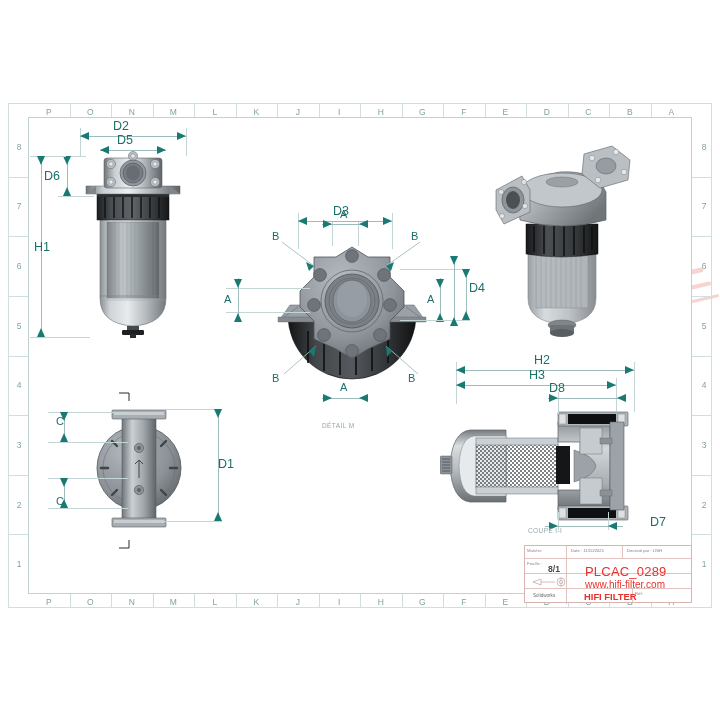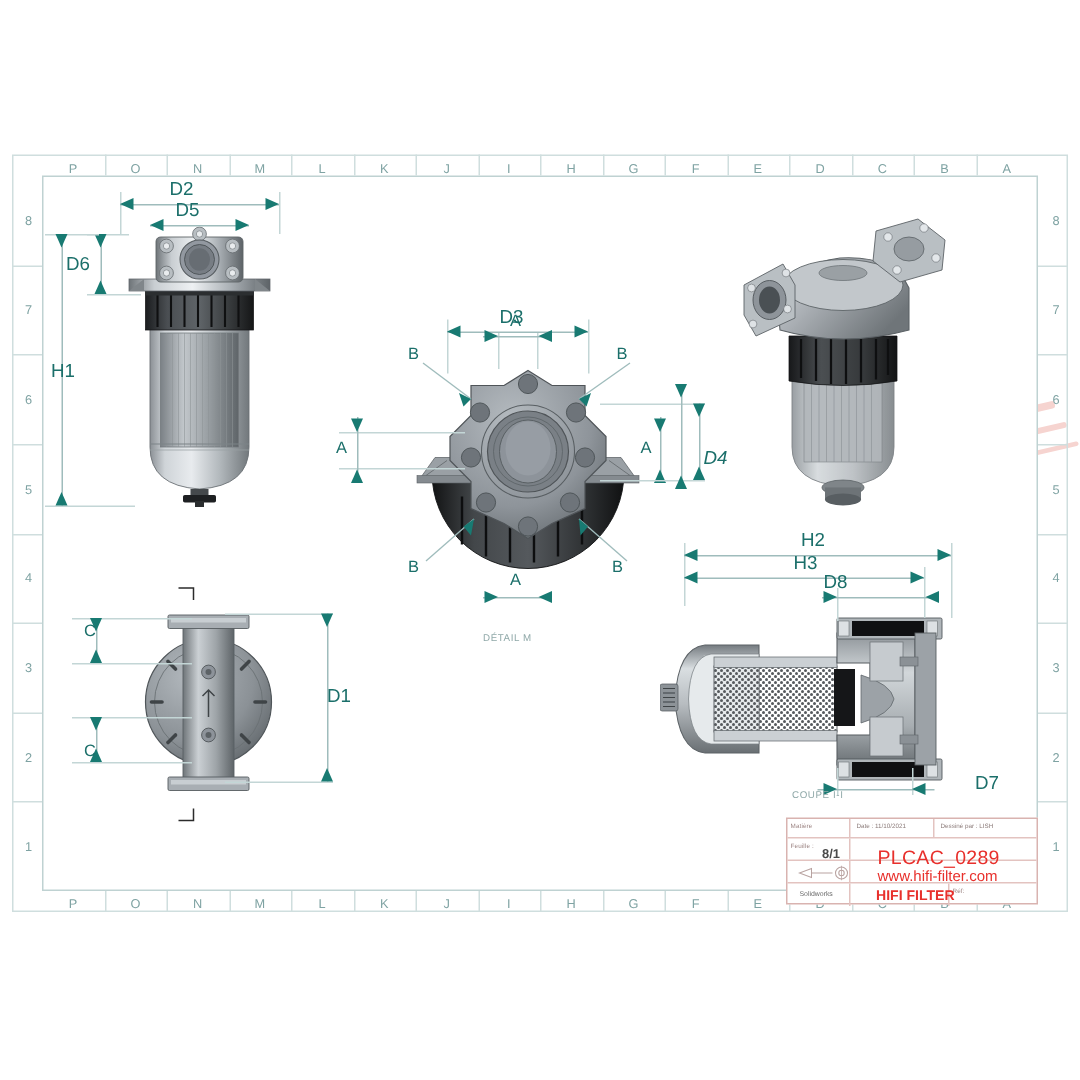--- a/index.html
+++ b/index.html
@@ -613,21 +613,21 @@
   <div class="dimline v" style="left:440px;top:278px;height:44px;"></div>
   <div class="arr down" style="left:436px;top:279px;"></div>
   <div class="arr up" style="left:436px;top:313px;"></div>
   <div class="dimtxt sm" style="left:427px;top:293px;">A</div>
 
   <div class="extline h" style="left:400px;top:269px;width:70px;"></div>
   <div class="extline h" style="left:400px;top:320px;width:70px;"></div>
   <div class="dimline v" style="left:466px;top:269px;height:51px;"></div>
   <div class="arr down" style="left:462px;top:269px;"></div>
   <div class="arr up" style="left:462px;top:311px;"></div>
-  <div class="dimtxt" style="left:469px;top:298px;font-style:italic;">D4</div>
+  <div class="dimtxt" style="left:469px;top:281px;">D4</div>
 
   <div class="viewbox" style="left:268px;top:228px;width:170px;height:160px;">
     <svg width="170" height="160" viewBox="0 0 170 160">
       <line x1="14" y1="14" x2="46" y2="38" stroke="#9fbcbc" stroke-width="0.9"></line>
       <polygon points="46,38 38,34 41,43" fill="#187a72"></polygon>
       <line x1="152" y1="14" x2="118" y2="38" stroke="#9fbcbc" stroke-width="0.9"></line>
       <polygon points="118,38 126,34 123,43" fill="#187a72"></polygon>
       <line x1="16" y1="146" x2="48" y2="118" stroke="#9fbcbc" stroke-width="0.9"></line>
       <polygon points="48,118 41,123 46,129" fill="#187a72"></polygon>
       <line x1="150" y1="146" x2="118" y2="118" stroke="#9fbcbc" stroke-width="0.9"></line>

